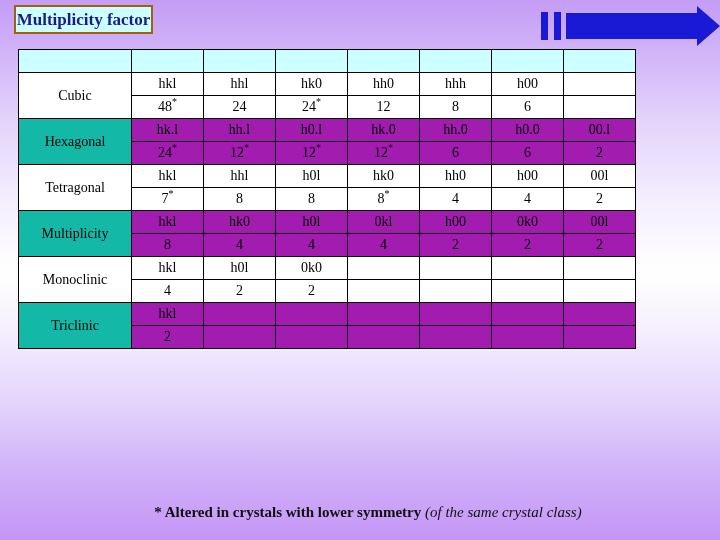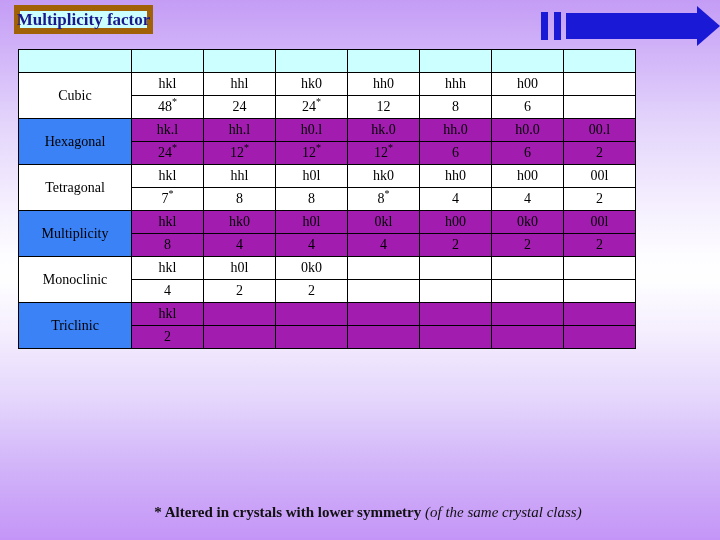--- a/index.html
+++ b/index.html
@@ -30,21 +30,21 @@
     position: absolute;
     left: 0; top: 0;
     width: 720px; height: 48px;
   }
 
   #title-box {
     position: absolute;
     left: 14px; top: 5px;
     width: 139px; height: 29px;
     background: #ccffff;
-    border: 6px solid #a16207;
+    border: 2px solid #a16207;
     box-sizing: border-box;
     display: flex;
     align-items: center;
     justify-content: center;
   }
   #title-text {
     font-family: "Liberation Serif", serif;
     font-weight: bold;
     font-size: 17px;
     color: #1a1a8c;
@@ -135,21 +135,21 @@
   tr.head-row td {
     background: #ccffff;
     height: 21px;
   }
   td.sys-name {
     font-size: 14px;
     background: inherit;
   }
   tr.shaded td { background: #a21caf; }
   tr.plain  td { background: #ffffff; }
-  td.sys-name.shaded { background: #3b82f6; }
+  td.sys-name.shaded { background: #14b8a6; }
   td.sys-name.plain  { background: #ffffff; }
 
   sup.star {
     font-size: 10px;
     vertical-align: super;
     line-height: 0;
   }
 
   
   #footnote {

